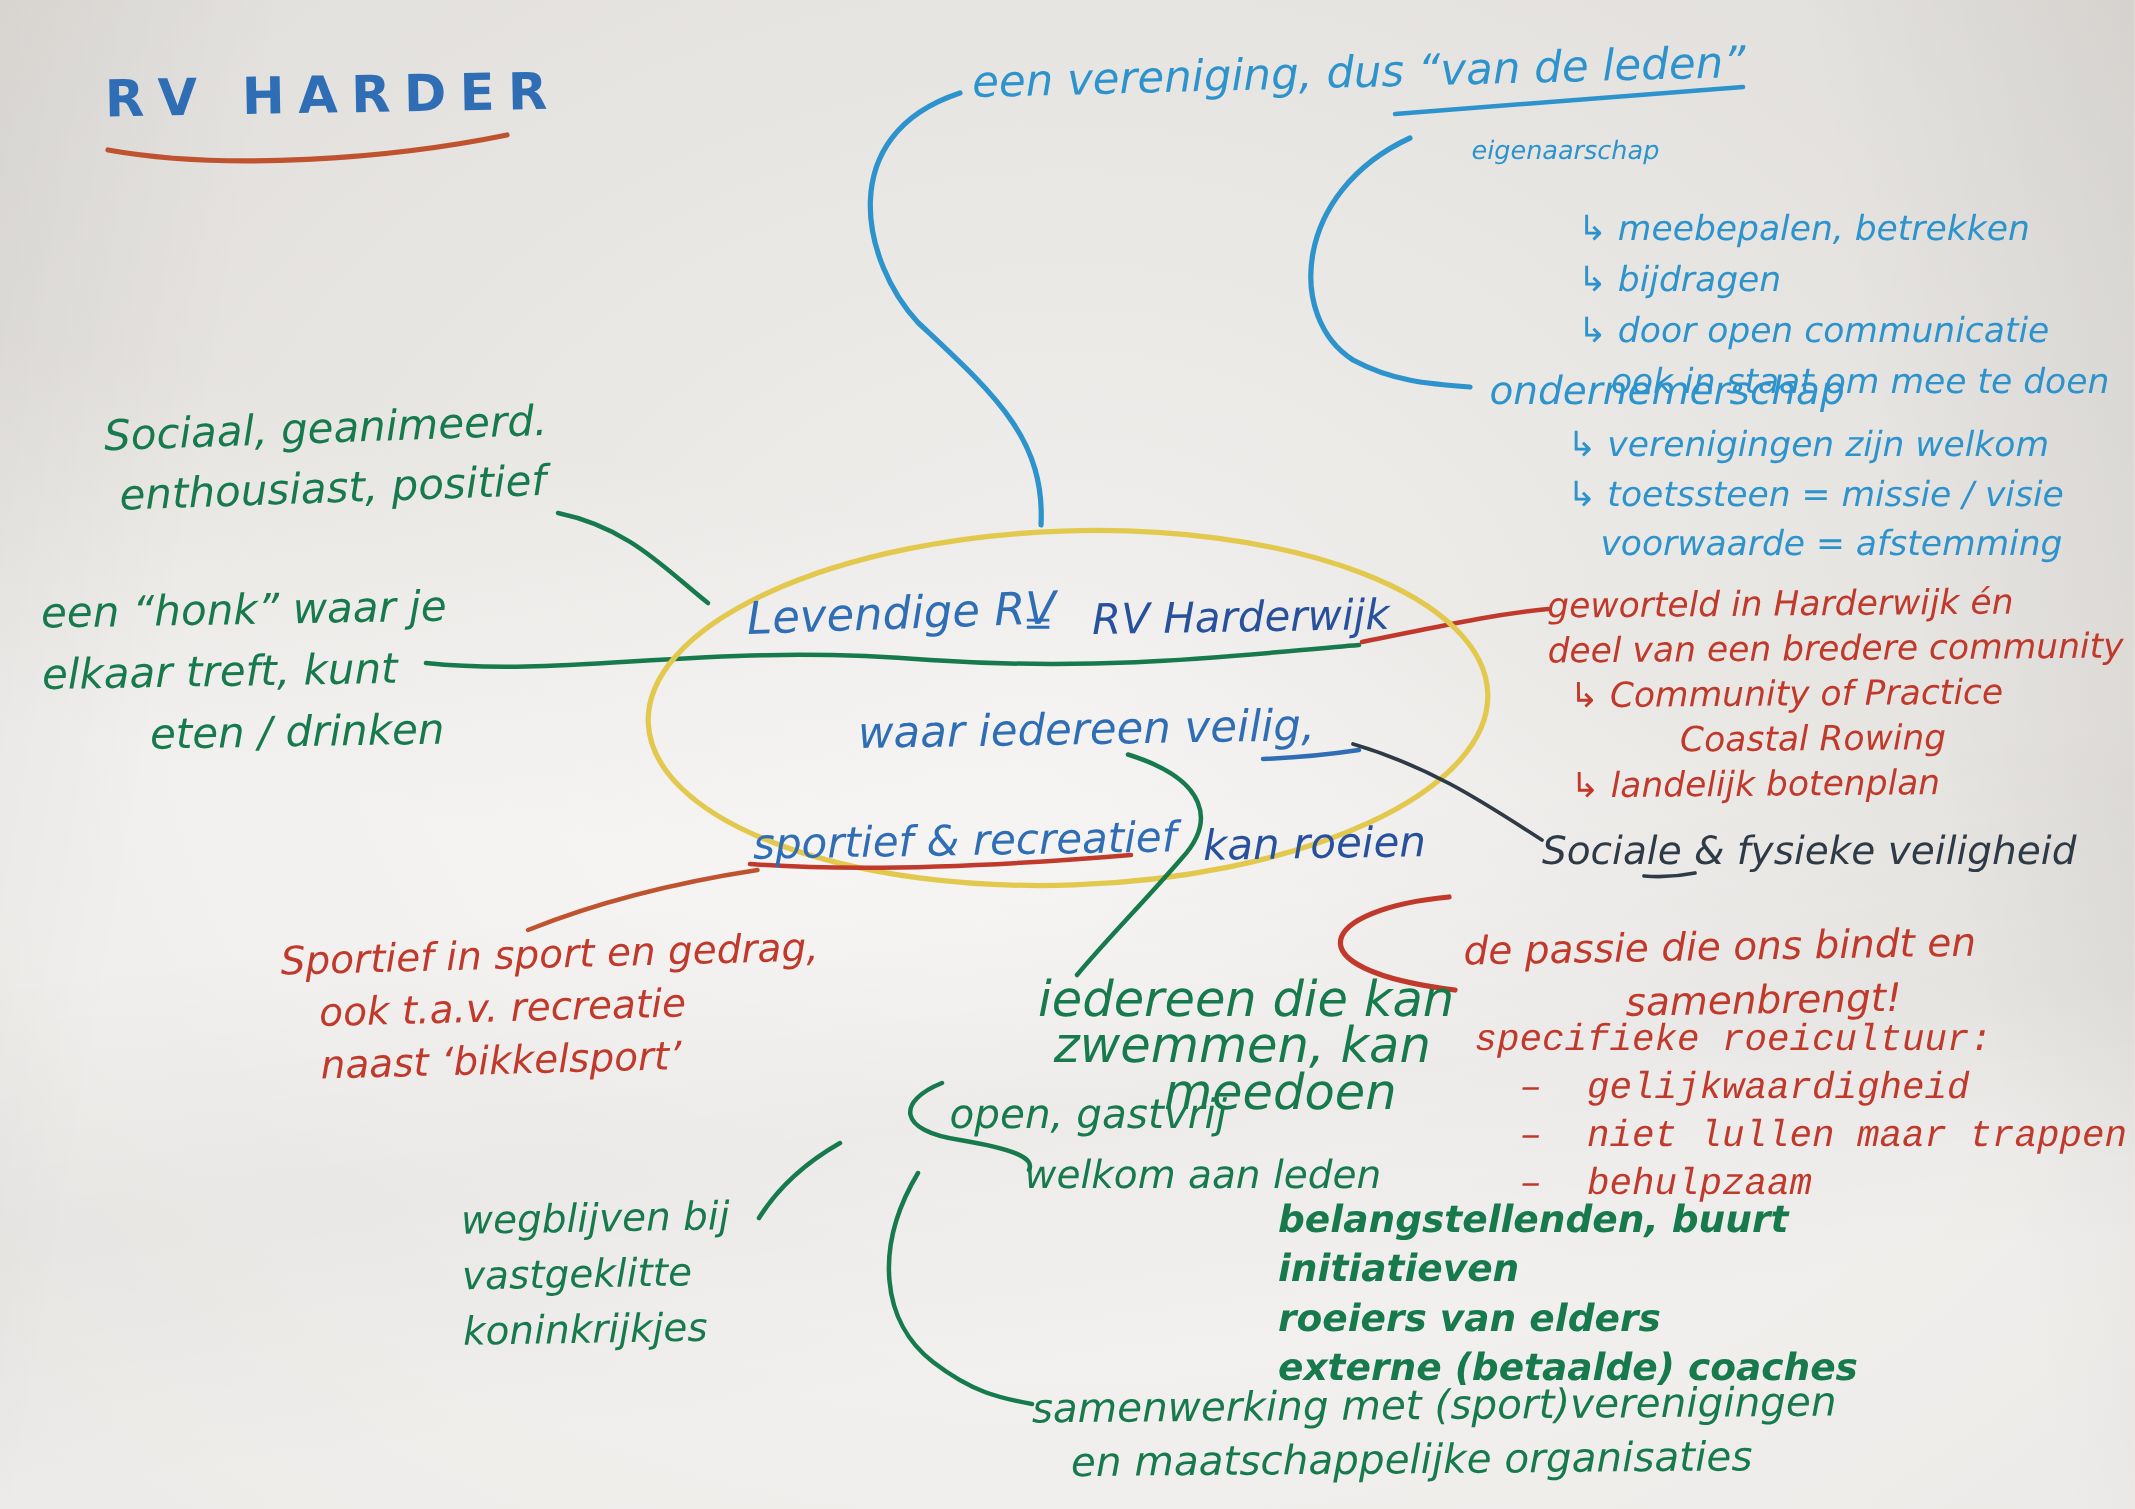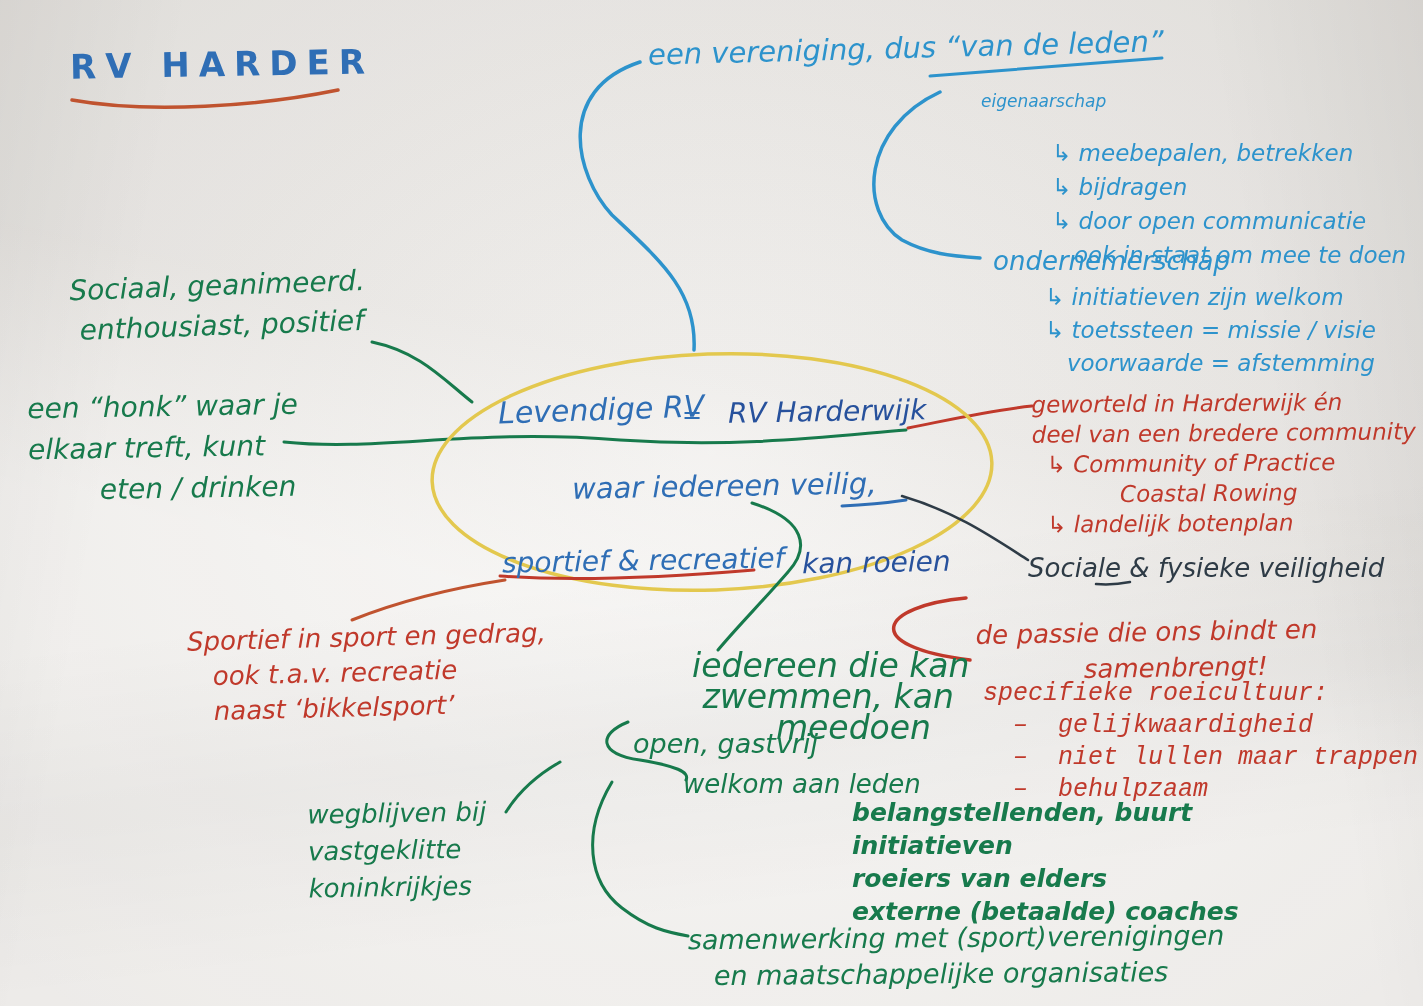--- a/index.html
+++ b/index.html
@@ -105,21 +105,21 @@
 
 <div class="node n-vereniging cyan">een vereniging, dus “van de leden”</div>
 
 <div class="node n-eigenaarschap cyan">eigenaarschap</div>
 <div class="node n-eigenaarschap-items cyan">↳ meebepalen, betrekken
 ↳ bijdragen
 ↳ door open communicatie
    ook in staat om mee te doen</div>
 
 <div class="node n-ondernemerschap cyan">ondernemerschap</div>
-<div class="node n-ondernemerschap-items cyan">↳ initiatieven zijn welkom
+<div class="node n-ondernemerschap-items cyan">↳ verenigingen zijn welkom
 ↳ toetssteen = missie / visie
    voorwaarde = afstemming</div>
 
 <div class="node n-sociaal green">Sociaal, geanimeerd.
  enthousiast, positief</div>
 <div class="node n-honk green">een “honk” waar je
 elkaar treft, kunt
         eten / drinken</div>
 
 <div class="node n-levendige blue">Levendige RV</div>

